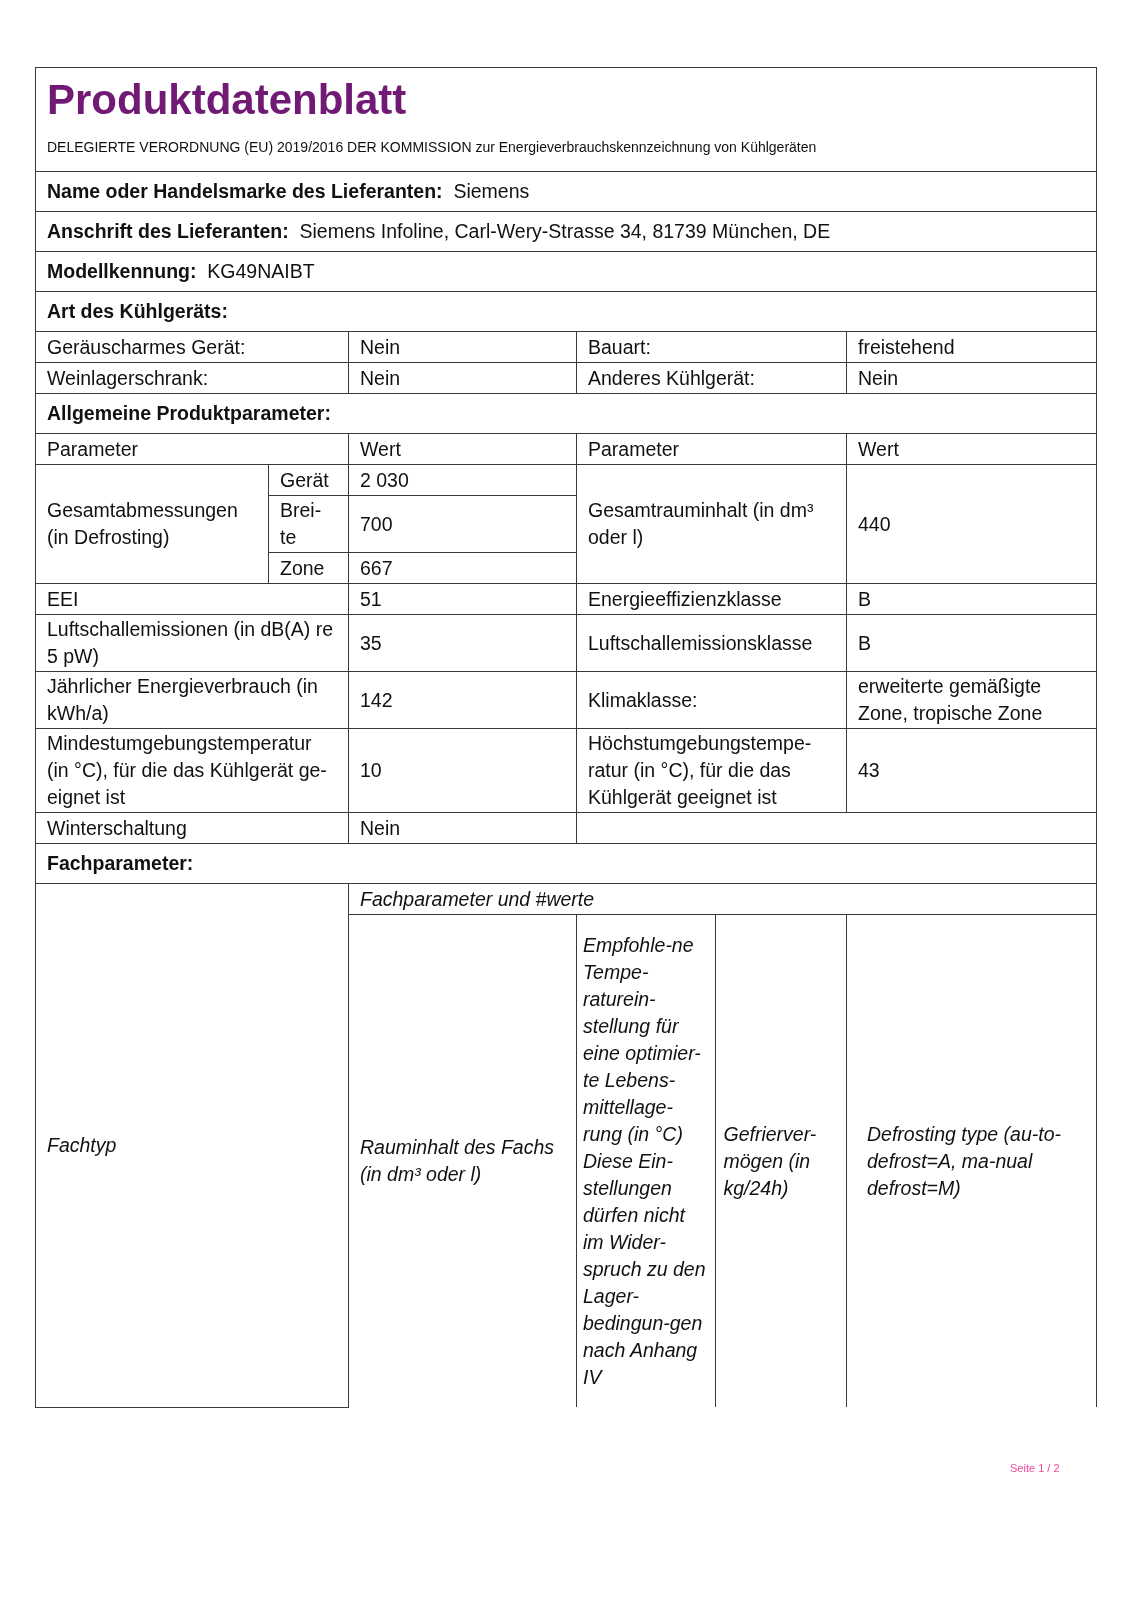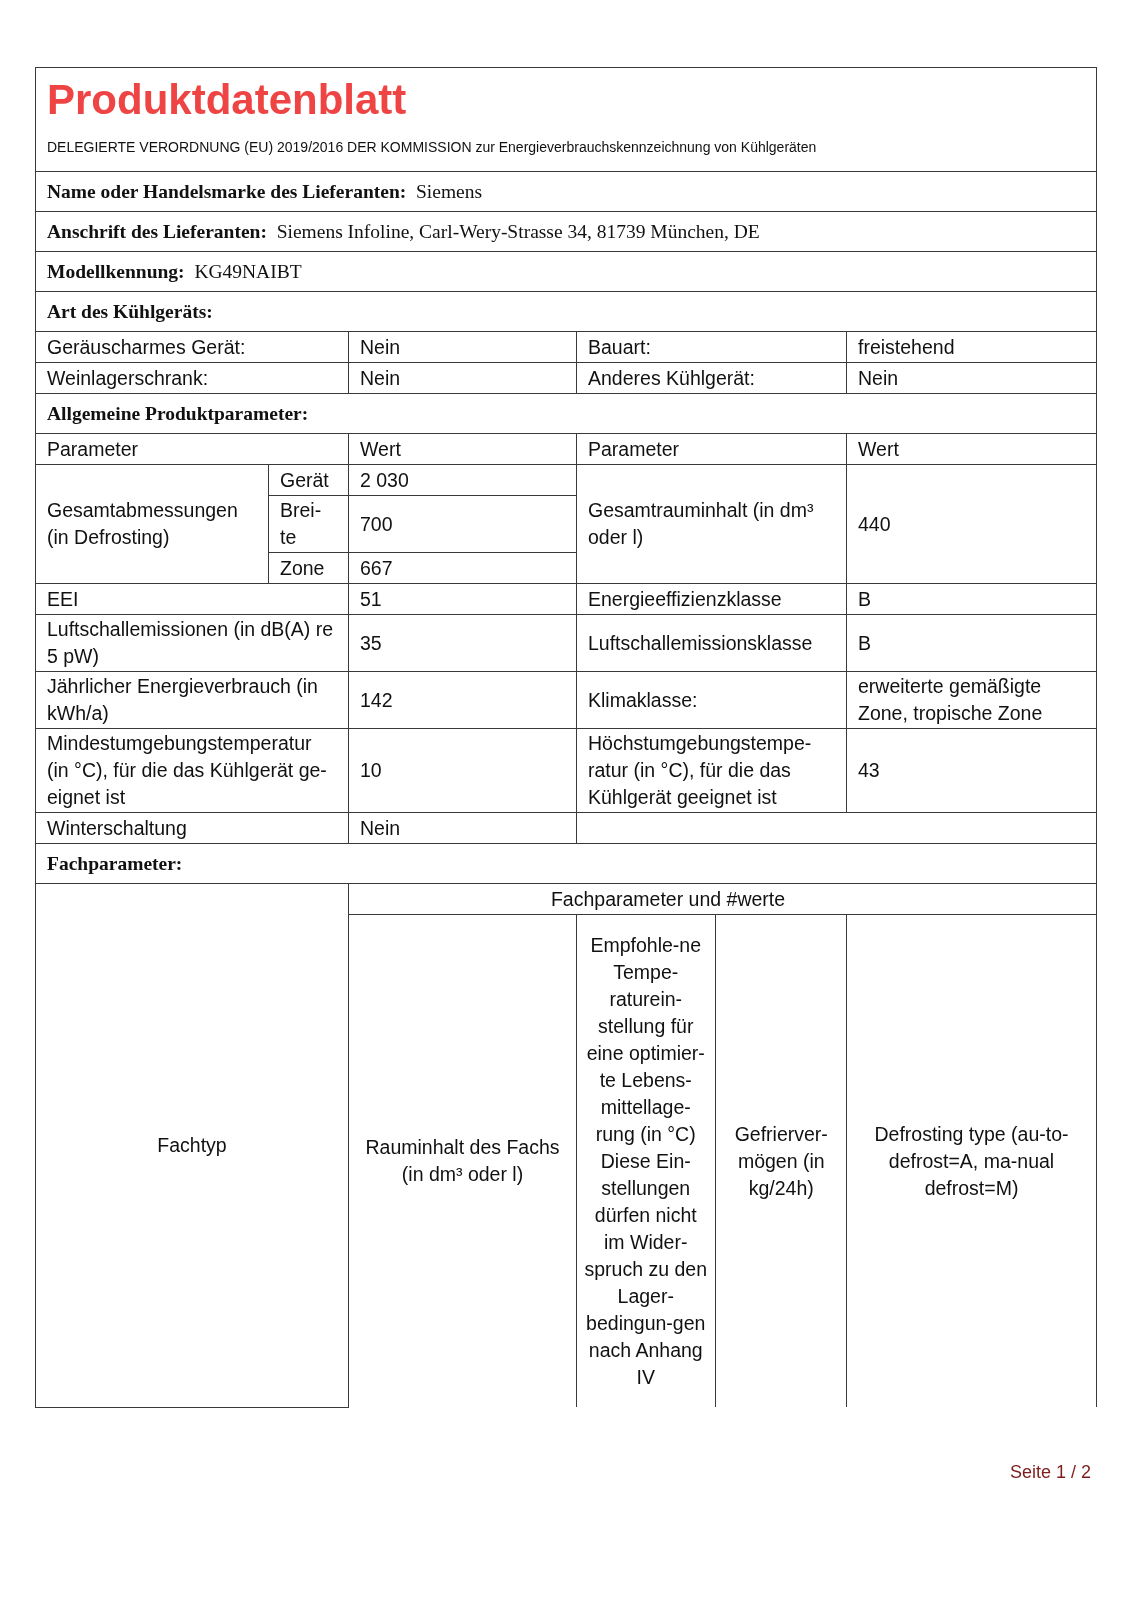--- a/index.html
+++ b/index.html
@@ -1,28 +1,28 @@
 <!DOCTYPE html>
 <html><head>
 <meta charset="utf-8">
 <style>
   html, body { margin: 0; padding: 0; background: #ffffff; }
   body { width: 1132px; height: 1600px; position: relative; font-family: "Liberation Sans", sans-serif; color: #111; }
   .page { position: absolute; left: 35px; top: 67px; width: 1061px; }
   table { border-collapse: collapse; width: 1061px; table-layout: fixed; }
   td { border: 1.5px solid #3a3a3a; padding: 0 11px; font-size: 19.5px; line-height: 27px; vertical-align: middle; }
   .title-cell { padding: 6px 11px 10px 11px; }
-  .doc-title { font-size: 42px; font-weight: bold; color: #ef4444; line-height: 52px; margin: 0 0 8px 0; }
+  .doc-title { font-size: 42px; font-weight: bold; color: #701a75; line-height: 52px; margin: 0 0 8px 0; }
   .doc-sub { font-size: 14px; line-height: 27px; }
-  .hrow td { height: 39px; font-family: Liberation Serif, serif; }
+  .hrow td { height: 39px; }
   .lbl { font-weight: bold; }
   .r30 td { height: 30px; }
-  .center { text-align: center; }
+  .center { text-align: left; font-style: italic; }
   .tall-bottom td { border-bottom: none; }
-  .footer { position: absolute; left: 1010px; top: 1462px; font-size: 18px; color: #7f1d1d; }
+  .footer { position: absolute; left: 1010px; top: 1462px; font-size: 11px; color: #ec4899; }
 </style>
 </head>
 <body>
 
 <div class="page">
 <table>
   <colgroup>
     <col style="width:233px">
         <col style="width:80px">
         <col style="width:228px">

